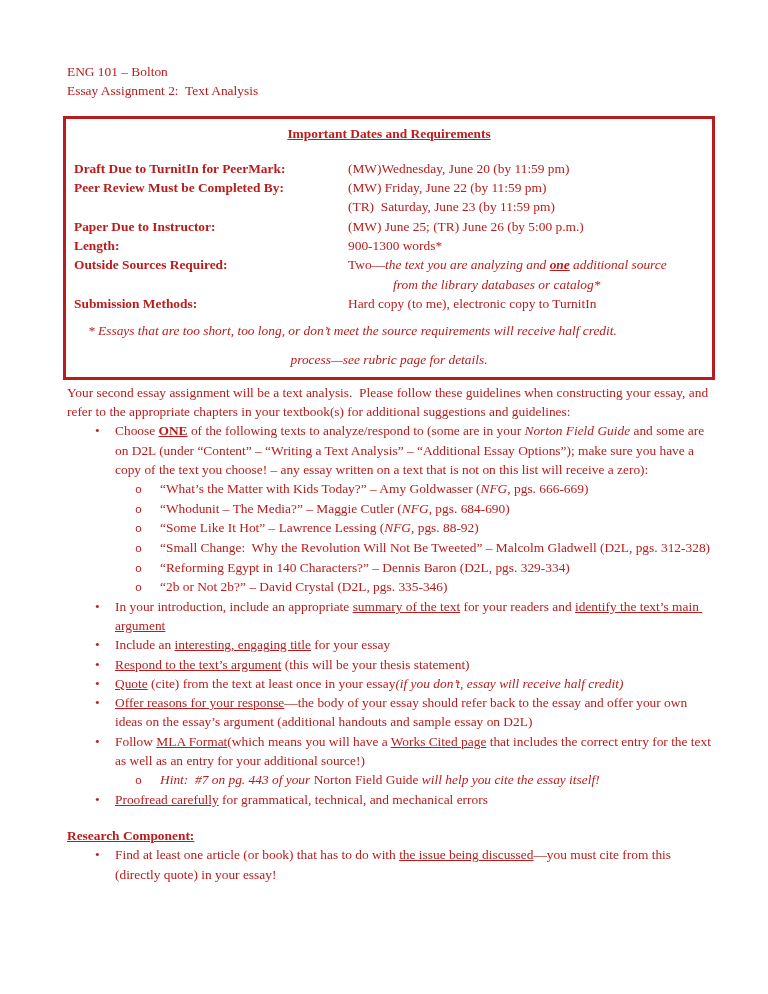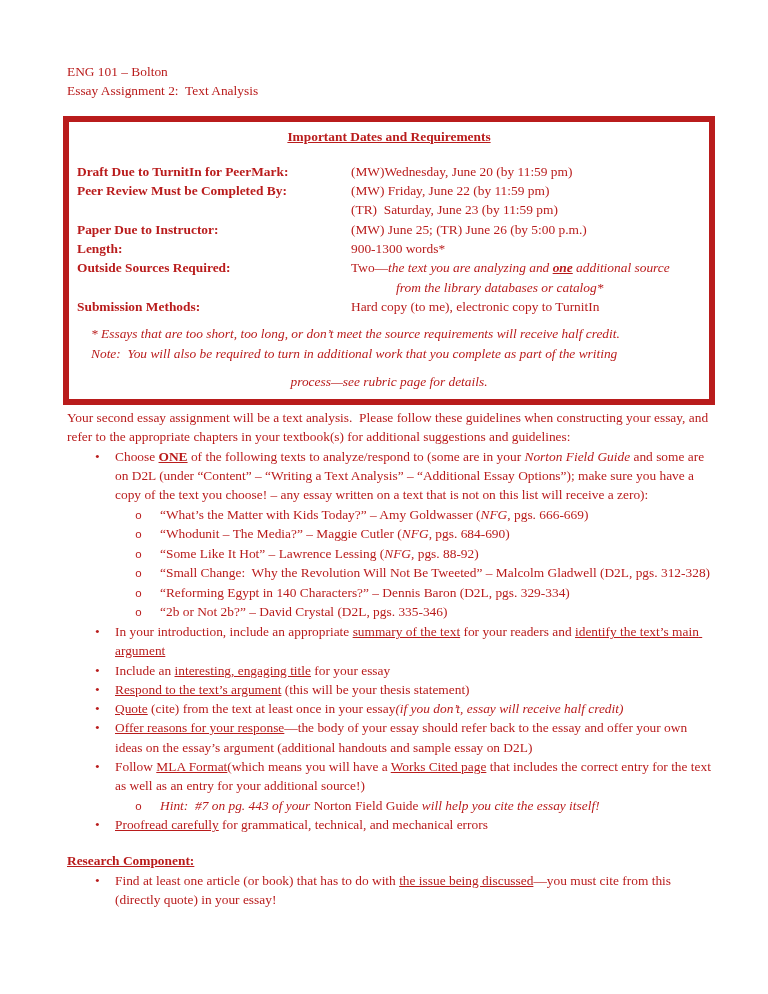--- a/index.html
+++ b/index.html
@@ -12,21 +12,21 @@
     font-size:13.4px;line-height:1.44;
     overflow:hidden;
   }
   .hdr{white-space:pre-wrap;}
   .b{font-weight:bold;}
   .i{font-style:italic;}
   .u{text-decoration:underline;}
   .center{text-align:center;}
 
   .dates-box{
-    border:6px solid #b91c1c;
+    border:3px solid #b91c1c;
     margin-left:-4px;width:652px;box-sizing:border-box;
     margin-top:15px;
     padding:5px 0 8px 0;
   }
   .box-title{text-align:center;}
   .gap{height:16px;}
   .gap.small{height:8px;}
   .row{display:grid;grid-template-columns:274px 1fr;padding:0 6px 0 8px;}
   .lbl{font-weight:bold;white-space:pre-wrap;}
   .val{white-space:pre-wrap;}
@@ -89,21 +89,20 @@
       <div class="val i val-indent">from the library databases or catalog*</div>
     </div>
     <div class="row">
       <div class="lbl">Submission Methods:</div>
       <div class="val">Hard copy (to me), electronic copy to TurnitIn</div>
     </div>
 
     <div class="gap small"></div>
     <div class="note">
       <div>* Essays that are too short, too long, or don’t meet the source requirements will receive half credit.</div>
-      <div>Note:  You will also be required to turn in additional work that you complete as part of the writing</div>
       <div class="center">process—see rubric page for details.</div>
     </div>
   </div>
 
   <div class="intro">Your second essay assignment will be a text analysis.  Please follow these guidelines when constructing your essay, and refer to the appropriate chapters in your textbook(s) for additional suggestions and guidelines:</div>
 
   <div class="bullet">
     <span class="marker dot"></span>
     <div class="btext"><span>Choose </span><span class="b u">ONE</span><span> of the following texts to analyze/respond to (some are in your </span><span class="i">Norton Field Guide</span><span> and some are on D2L (under “Content” – “Writing a Text Analysis” – “Additional Essay Options”); make sure you have a copy of the text you choose! – any essay written on a text that is not on this list will receive a zero):</span></div>
   </div>

